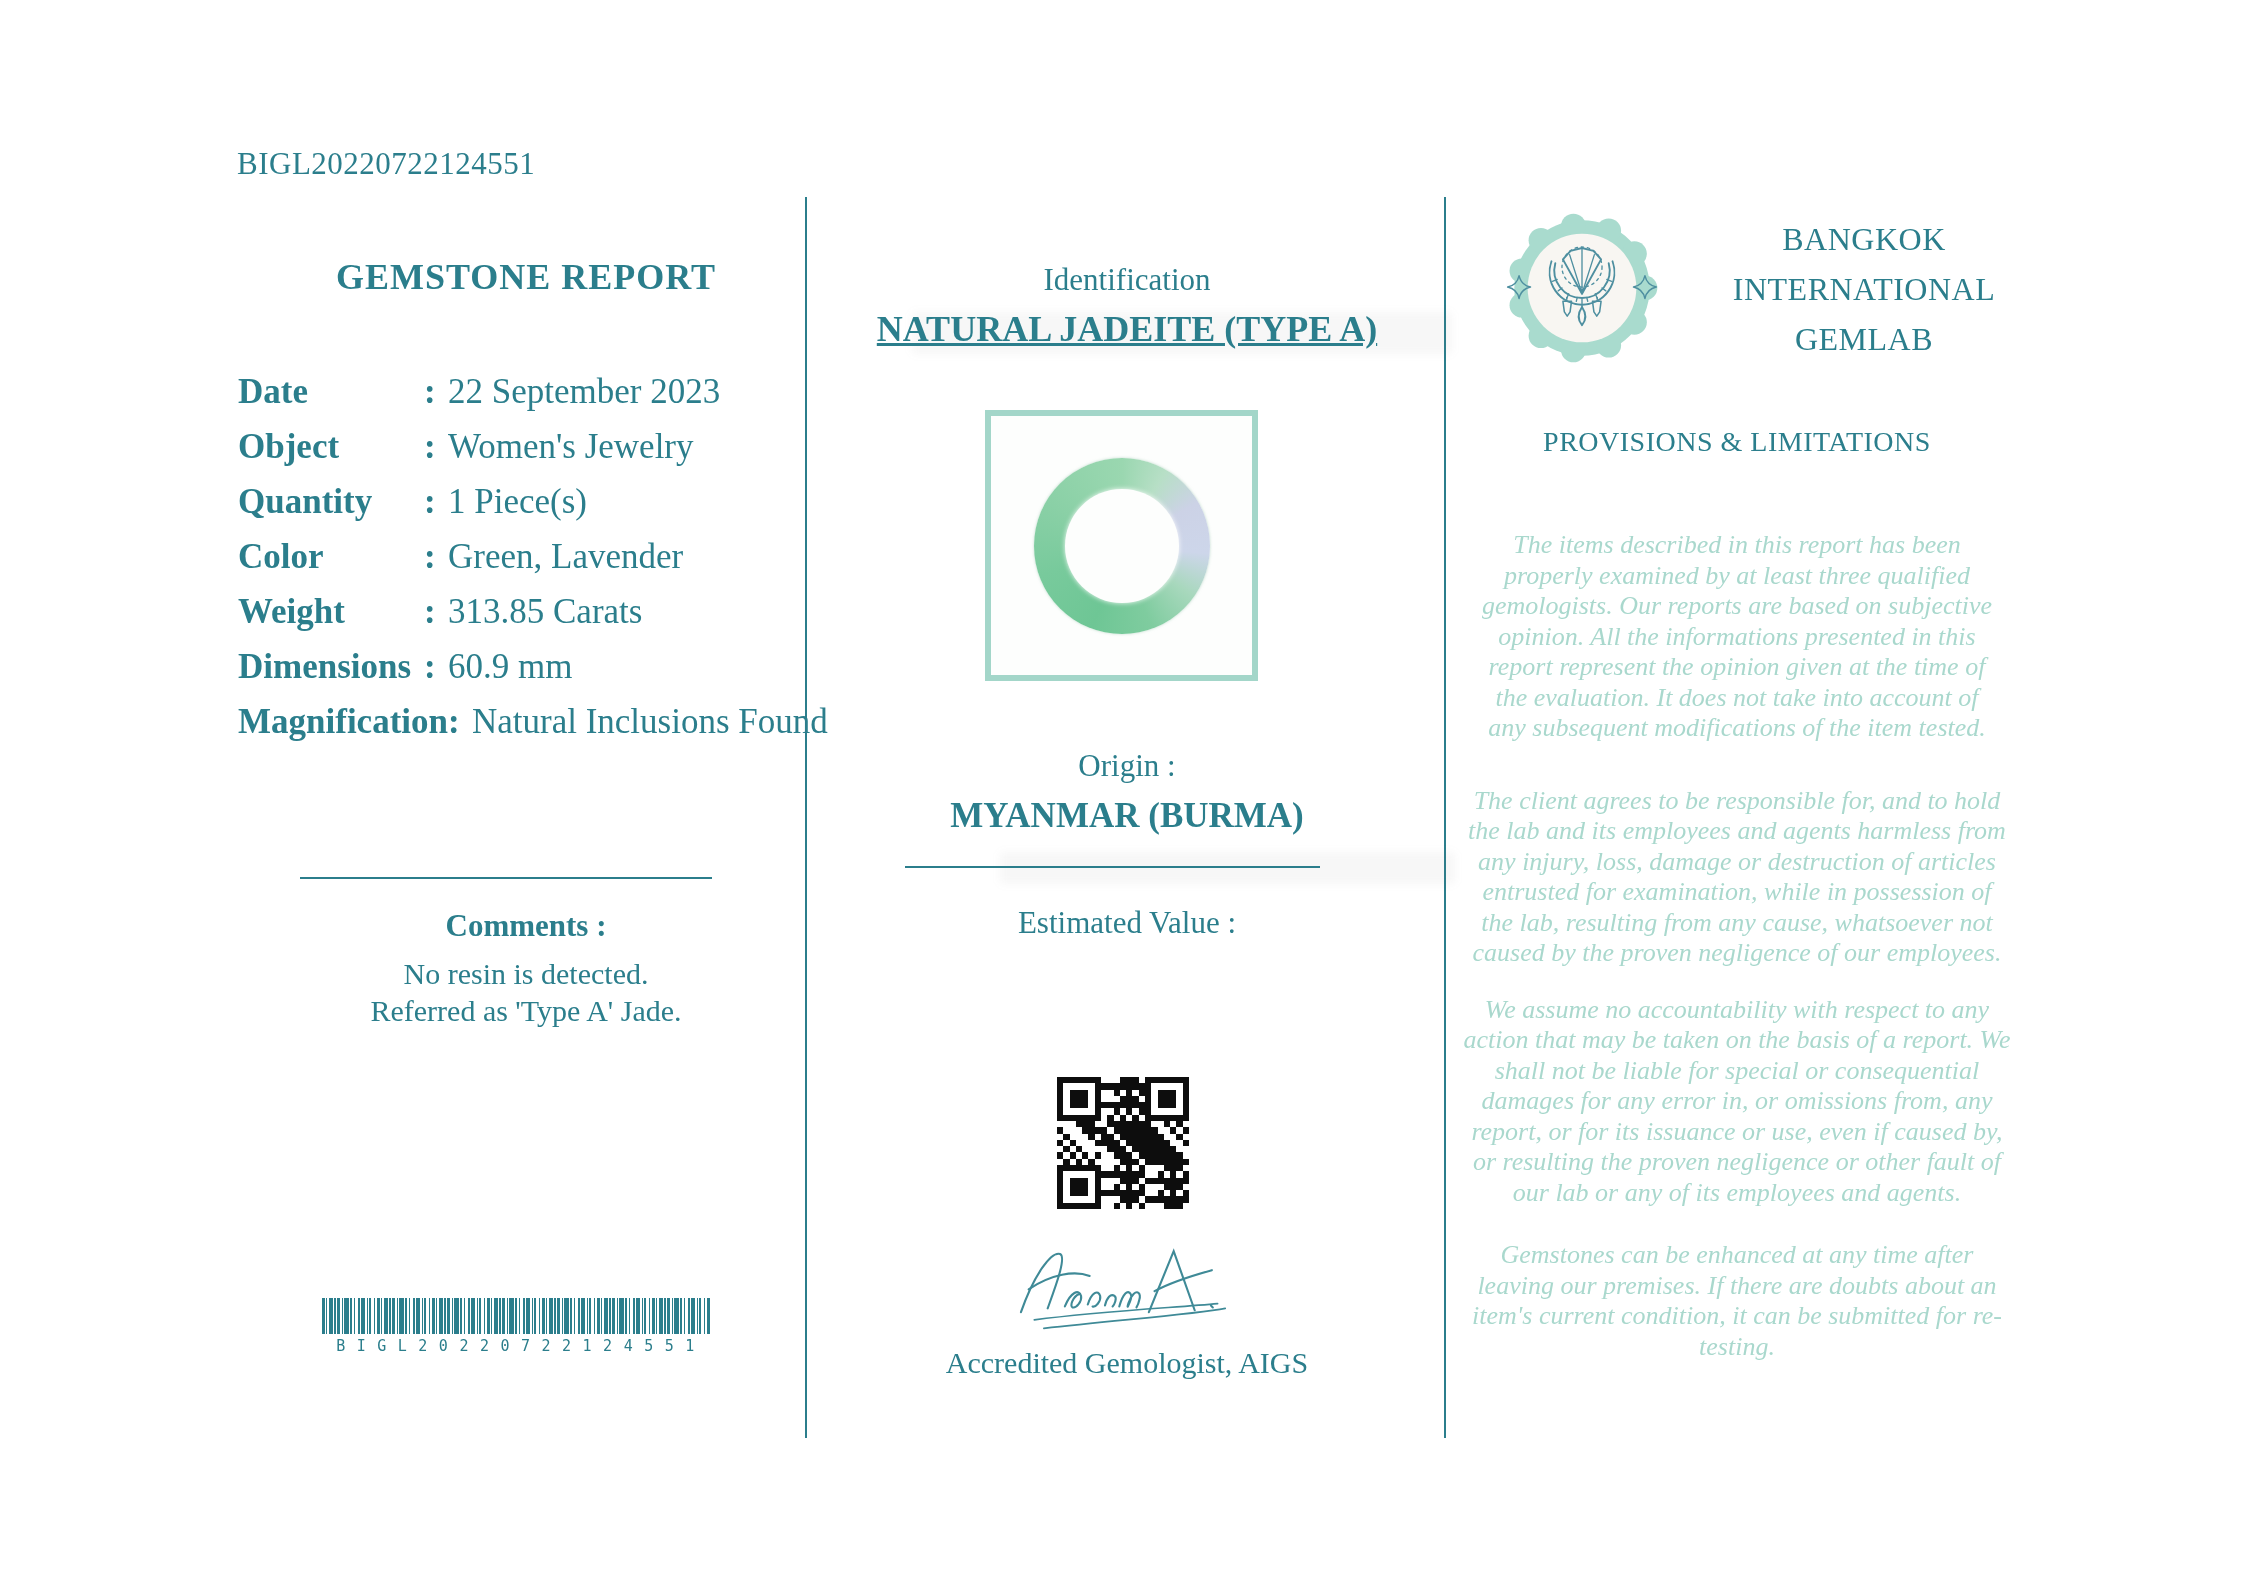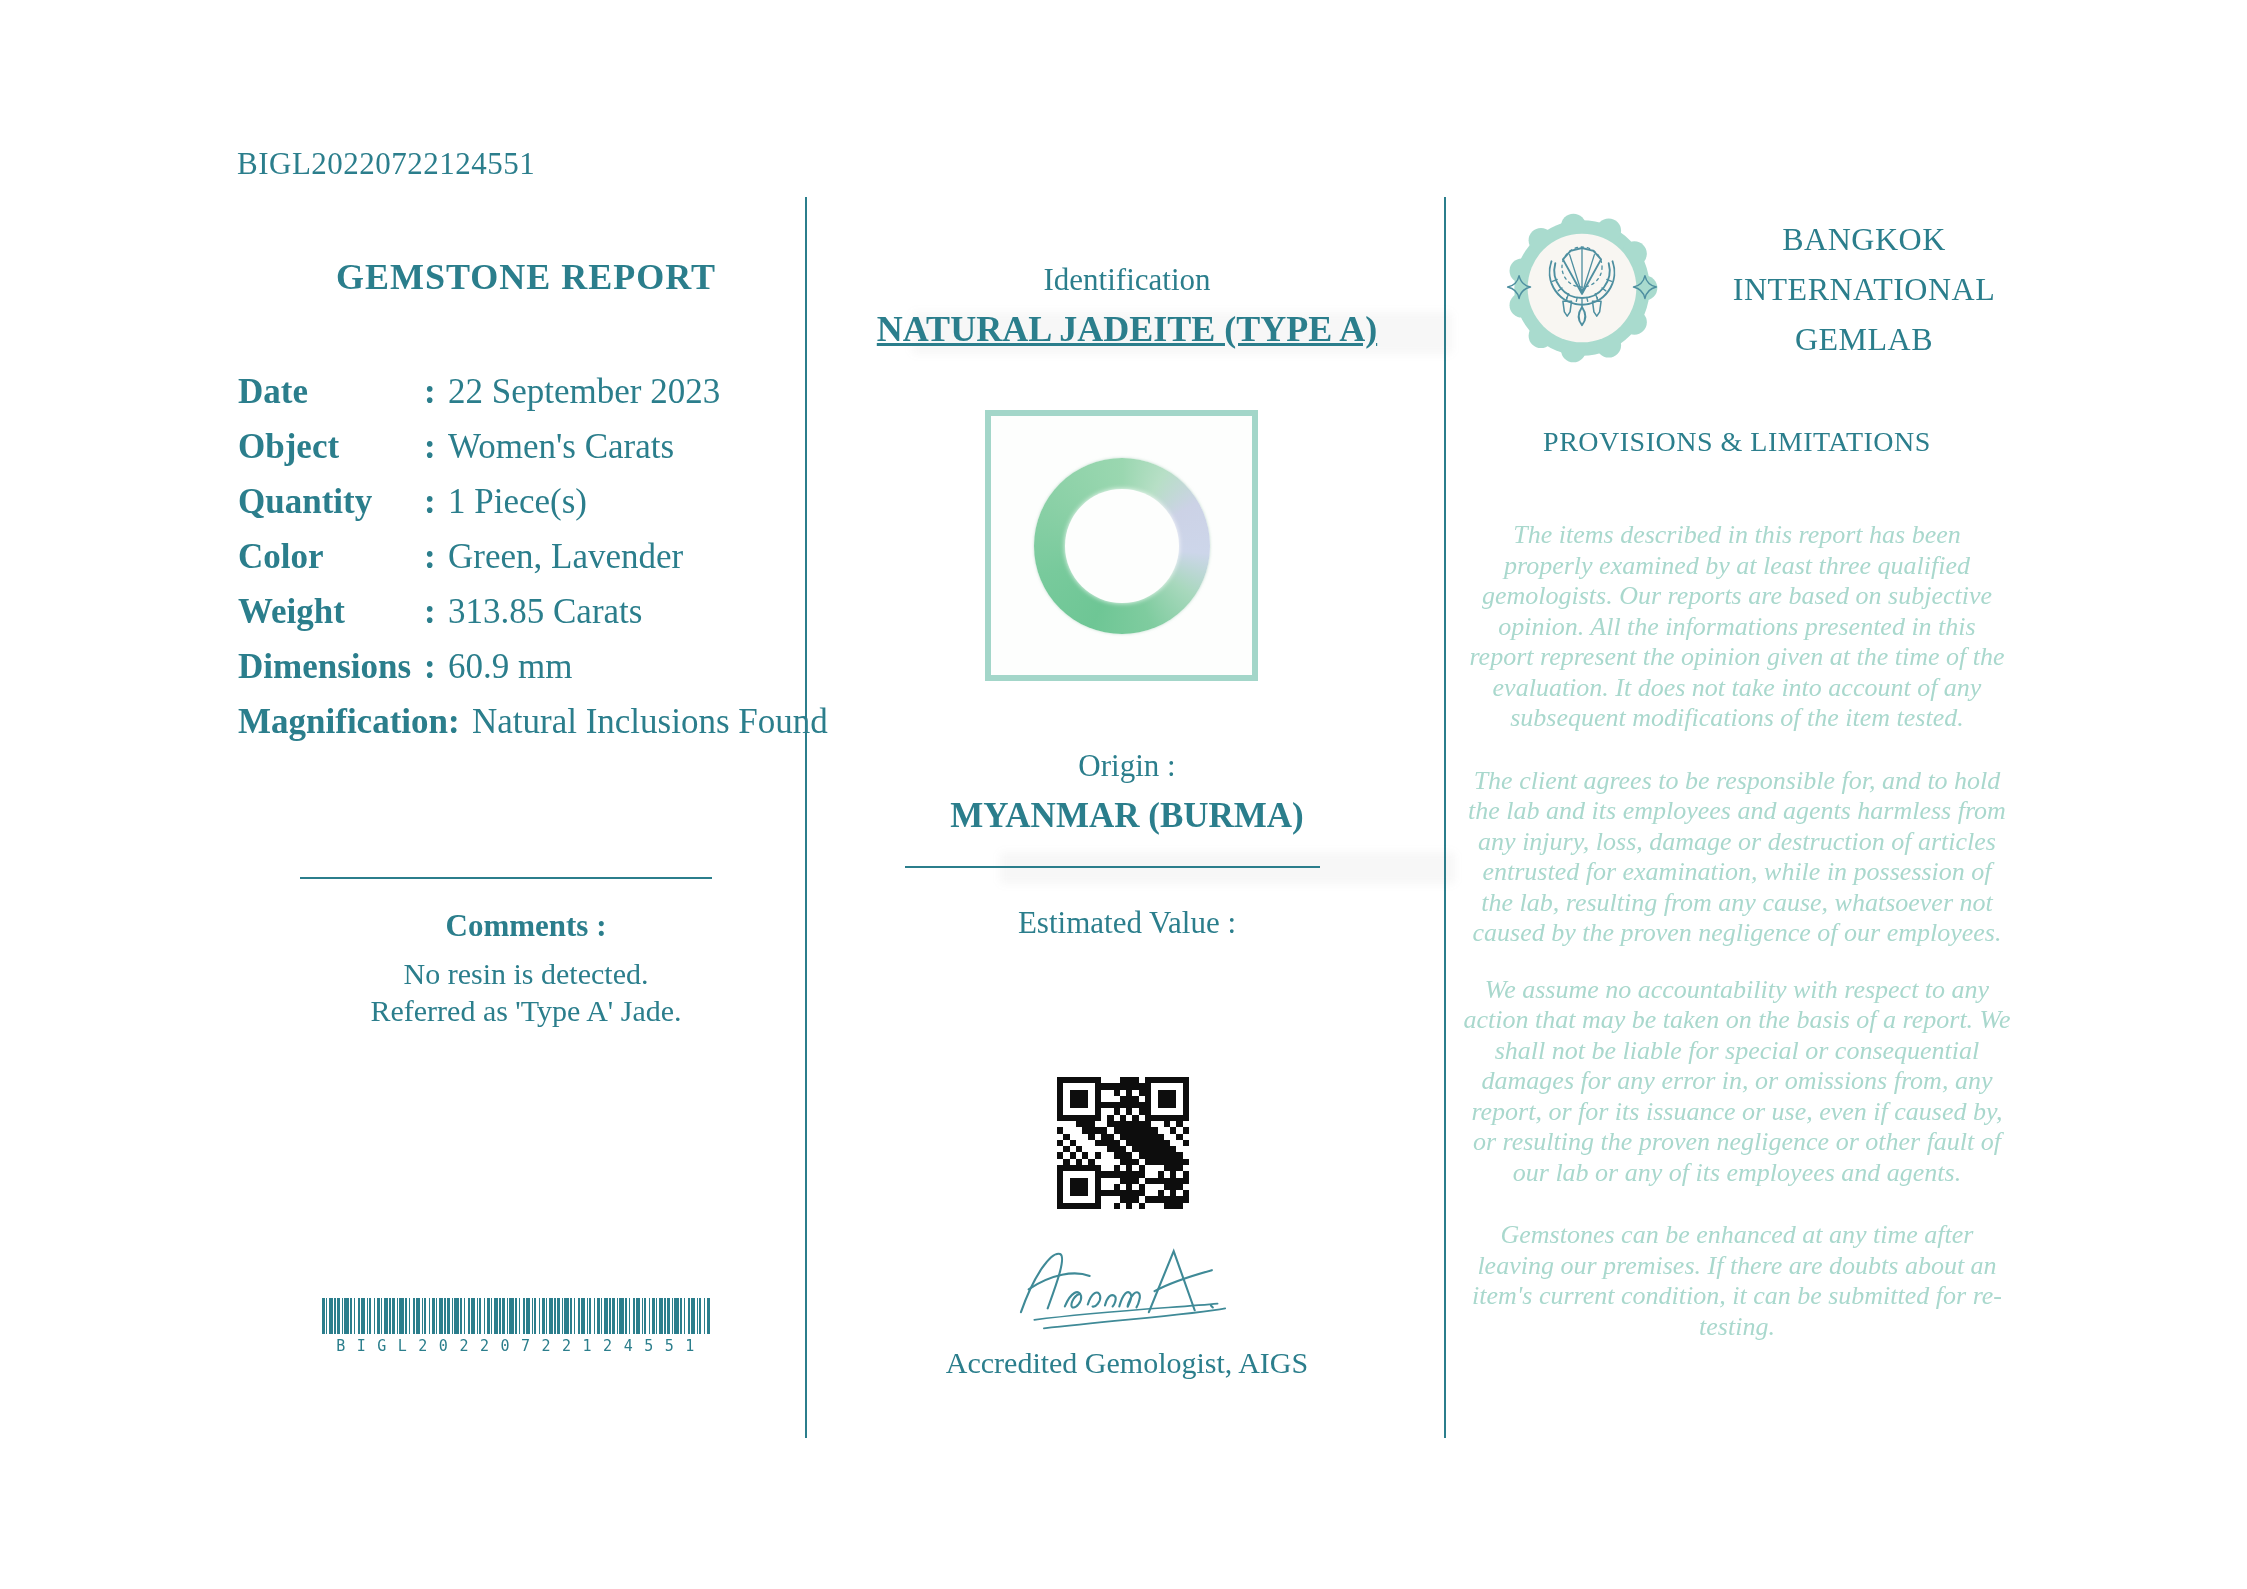--- a/index.html
+++ b/index.html
@@ -86,21 +86,21 @@
 
   <div class="abs details">
     <div class="drow">
       <span class="dlabel">Date</span>
       <span class="dcolon">:</span>
       <span class="dvalue">22 September 2023</span>
     </div>
     <div class="drow">
       <span class="dlabel">Object</span>
       <span class="dcolon">:</span>
-      <span class="dvalue">Women's Carats</span>
+      <span class="dvalue">Women's Jewelry</span>
     </div>
     <div class="drow">
       <span class="dlabel">Quantity</span>
       <span class="dcolon">:</span>
       <span class="dvalue">1 Piece(s)</span>
     </div>
     <div class="drow">
       <span class="dlabel">Color</span>
       <span class="dcolon">:</span>
       <span class="dvalue">Green, Lavender</span>
@@ -593,19 +593,19 @@
 
   <div class="abs center lab-name">
     <div>BANGKOK</div>
     <div>INTERNATIONAL</div>
     <div>GEMLAB</div>
   </div>
 
   <div class="abs center prov-title">PROVISIONS &amp; LIMITATIONS</div>
 
   <div class="abs center prov-paragraphs">
-    <p style="margin:6px;">The items described in this report has been properly examined by at least three qualified gemologists. Our reports are based on subjective opinion. All the informations presented in this report represent the opinion given at the time of the evaluation. It does not take into account of any subsequent modifications of the item tested.</p>
+    <p style="margin:16px;">The items described in this report has been properly examined by at least three qualified gemologists. Our reports are based on subjective opinion. All the informations presented in this report represent the opinion given at the time of the evaluation. It does not take into account of any subsequent modifications of the item tested.</p>
     <p style="margin:2px;">The client agrees to be responsible for, and to hold the lab and its employees and agents harmless from any injury, loss, damage or destruction of articles entrusted for examination, while in possession of the lab, resulting from any cause, whatsoever not caused by the proven negligence of our employees.</p>
     <p style="margin:0;">We assume no accountability with respect to any action that may be taken on the basis of a report. We shall not be liable for special or consequential damages for any error in, or omissions from, any report, or for its issuance or use, even if caused by, or resulting the proven negligence or other fault of our lab or any of its employees and agents.</p>
     <p style="margin:8px;">Gemstones can be enhanced at any time after leaving our premises. If there are doubts about an item's current condition, it can be submitted for re-testing.</p>
   </div>
 
 </div>
 
 </body></html>

